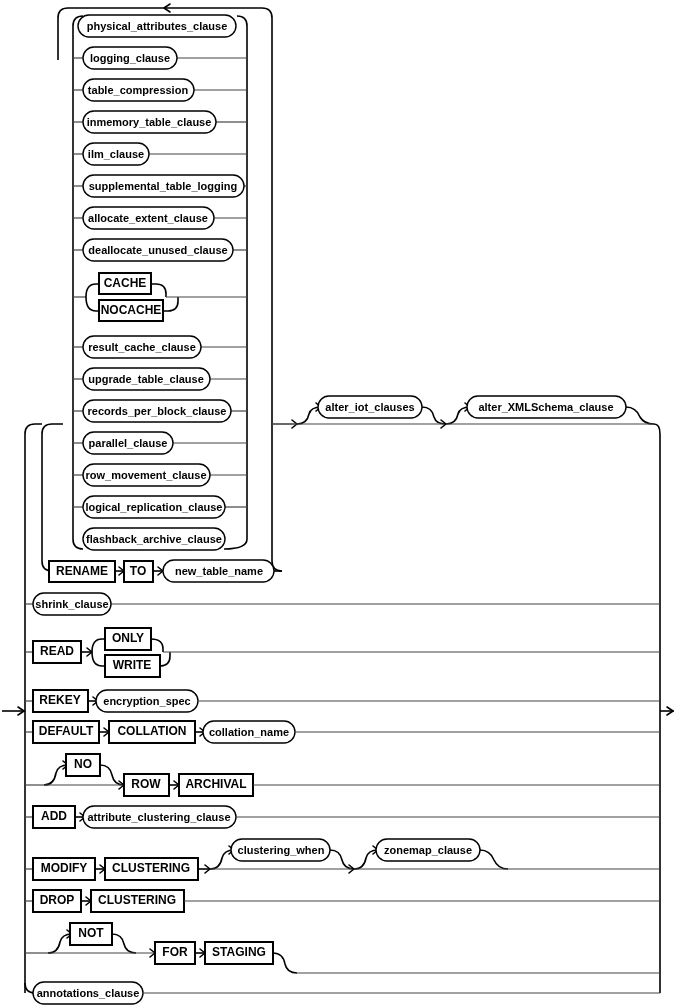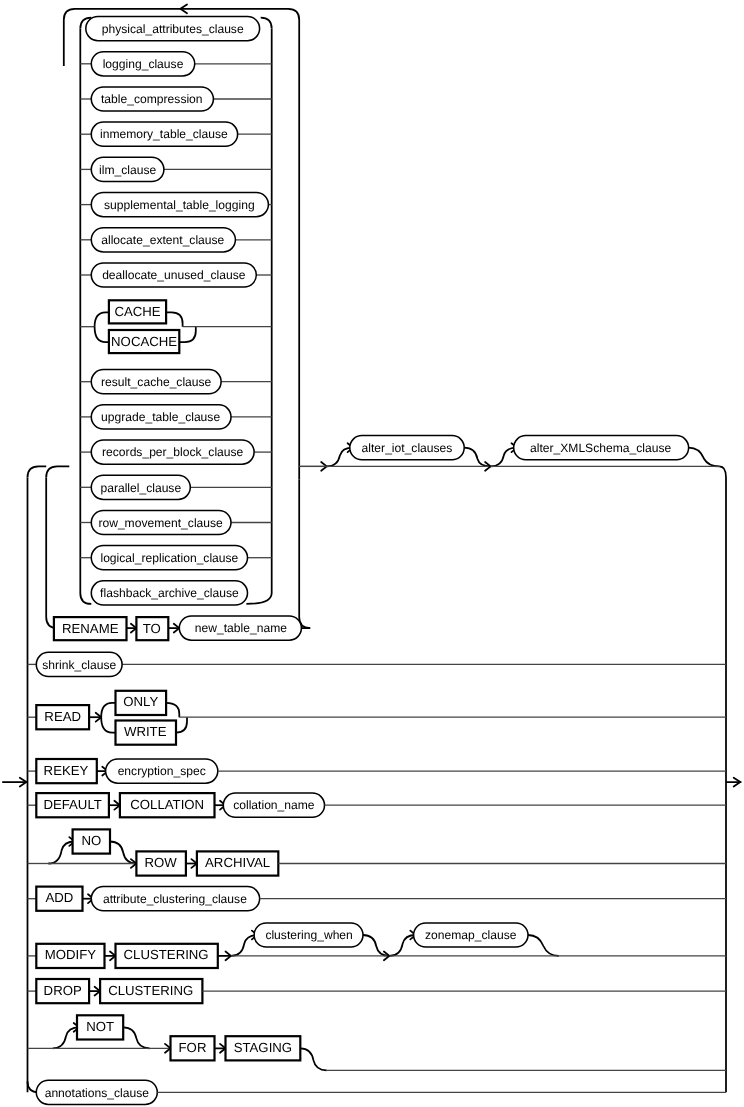--- a/index.html
+++ b/index.html
@@ -1,17 +1,17 @@
 <!DOCTYPE html>
 <html><head>
 <meta charset="utf-8">
 <style>
   html,body{margin:0;padding:0;background:#ffffff;}
   body{font-family:"Liberation Sans",sans-serif;}
-  #diagram-root{position:relative;width:676px;height:1006px;background:#fff;overflow:hidden;}
+  #diagram-root{position:relative;width:676px;height:1006px;background:#fff;overflow:hidden;font-weight:bold;}
   svg{display:block;}
   .rail{fill:none;stroke:#000;stroke-width:1.6;}
   .rail-thin{fill:none;stroke:#444;stroke-width:1.2;}
   .nt-box{fill:#fff;stroke:#000;stroke-width:1.4;}
   .kw-box{fill:#fff;stroke:#000;stroke-width:2.0;}
   .lbl{font-family:"Liberation Sans",sans-serif;font-size:11px;fill:#000;text-anchor:middle;dominant-baseline:middle;}
   .lbl-kw{font-family:"Liberation Sans",sans-serif;font-size:12px;fill:#000;text-anchor:middle;dominant-baseline:middle;}
   .arrowhead{fill:none;stroke:#000;stroke-width:1.6;stroke-linecap:round;stroke-linejoin:round;}
 </style>
 </head>

